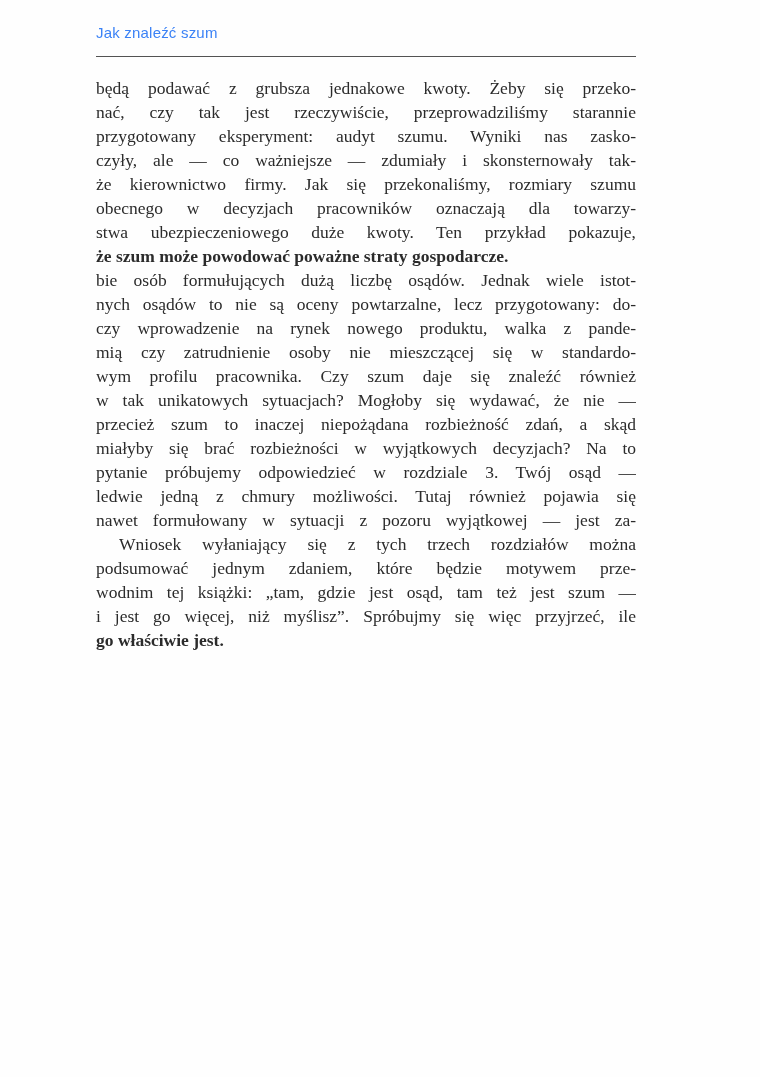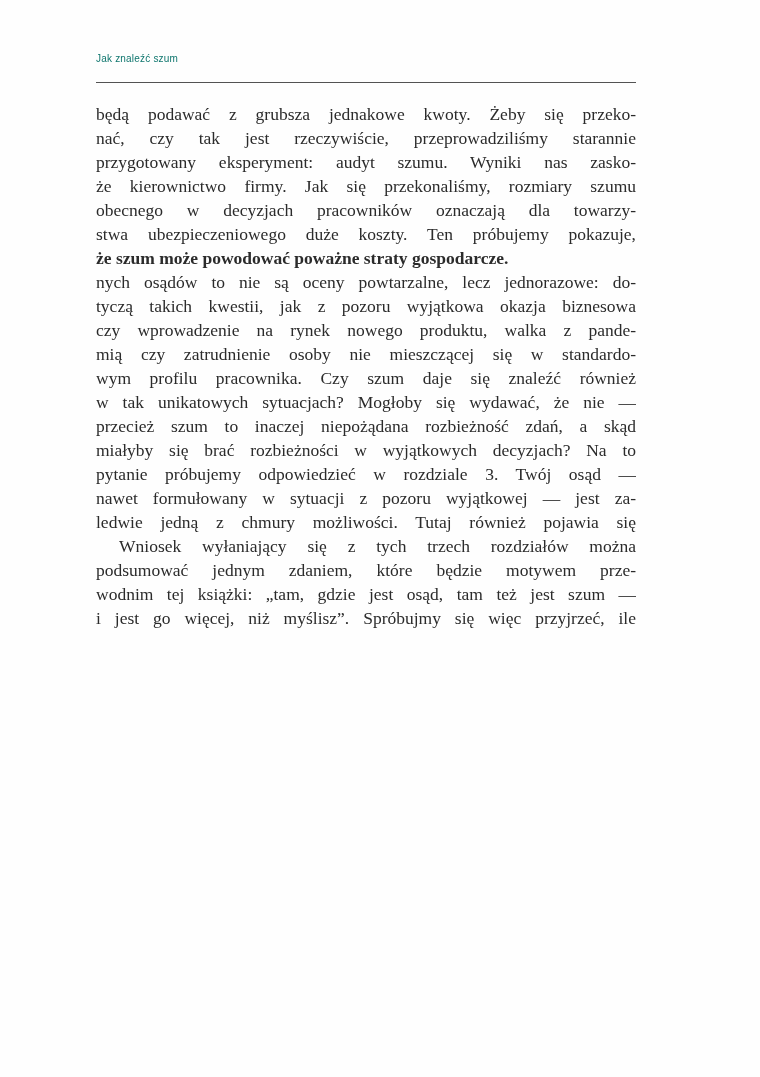--- a/index.html
+++ b/index.html
@@ -19,26 +19,26 @@
     background: #fefefe;
     box-sizing: border-box;
   }
   .content-column {
     position: absolute;
     left: 96px;
     top: 0;
     width: 540px;
   }
   .running-head {
-    margin-top: 50px;
+    margin-top: 24px;
     font-family: "Liberation Sans", "DejaVu Sans", sans-serif;
-    font-size: 10px;
+    font-size: 15px;
     line-height: 17px;
     letter-spacing: 0.2px;
-    color: #0f766e;
+    color: #3b82f6;
   }
   .header-rule {
     margin-top: 15px;
     height: 0;
     border: none;
     border-top: 1.6px solid #535353;
     width: 100%;
   }
   .text-block {
     margin-top: 19px;
@@ -71,39 +71,41 @@
 
 <div class="page">
   <div class="content-column">
     <div class="running-head">Jak znaleźć szum</div>
     <hr class="header-rule">
     <div class="text-block" id="text-block">
         <div class="paragraph">
           <div class="text-line">będą podawać z grubsza jednakowe kwoty. Żeby się przeko-</div>
           <div class="text-line">nać, czy tak jest rzeczywiście, przeprowadziliśmy starannie</div>
           <div class="text-line">przygotowany eksperyment: audyt szumu. Wyniki nas zasko-</div>
+          <div class="text-line">czyły, ale — co ważniejsze — zdumiały i skonsternowały tak-</div>
           <div class="text-line">że kierownictwo firmy. Jak się przekonaliśmy, rozmiary szumu</div>
           <div class="text-line">obecnego w decyzjach pracowników oznaczają dla towarzy-</div>
-          <div class="text-line">stwa ubezpieczeniowego duże koszty. Ten próbujemy pokazuje,</div>
+          <div class="text-line">stwa ubezpieczeniowego duże kwoty. Ten przykład pokazuje,</div>
           <div class="text-line last">że szum może powodować poważne straty gospodarcze.</div>
         </div>
         <div class="paragraph">
-          <div class="text-line">nych osądów to nie są oceny powtarzalne, lecz jednorazowe: do-</div>
-          <div class="text-line">tyczą takich kwestii, jak z pozoru wyjątkowa okazja biznesowa</div>
+          <div class="text-line">bie osób formułujących dużą liczbę osądów. Jednak wiele istot-</div>
+          <div class="text-line">nych osądów to nie są oceny powtarzalne, lecz przygotowany: do-</div>
           <div class="text-line">czy wprowadzenie na rynek nowego produktu, walka z pande-</div>
           <div class="text-line">mią czy zatrudnienie osoby nie mieszczącej się w standardo-</div>
           <div class="text-line">wym profilu pracownika. Czy szum daje się znaleźć również</div>
           <div class="text-line">w tak unikatowych sytuacjach? Mogłoby się wydawać, że nie —</div>
           <div class="text-line">przecież szum to inaczej niepożądana rozbieżność zdań, a skąd</div>
           <div class="text-line">miałyby się brać rozbieżności w wyjątkowych decyzjach? Na to</div>
           <div class="text-line">pytanie próbujemy odpowiedzieć w rozdziale 3. Twój osąd —</div>
+          <div class="text-line">ledwie jedną z chmury możliwości. Tutaj również pojawia się</div>
           <div class="text-line">nawet formułowany w sytuacji z pozoru wyjątkowej — jest za-</div>
-          <div class="text-line">ledwie jedną z chmury możliwości. Tutaj również pojawia się</div>
         </div>
         <div class="paragraph">
           <div class="text-line indent">Wniosek wyłaniający się z tych trzech rozdziałów można</div>
           <div class="text-line">podsumować jednym zdaniem, które będzie motywem prze-</div>
           <div class="text-line">wodnim tej książki: „tam, gdzie jest osąd, tam też jest szum —</div>
           <div class="text-line">i jest go więcej, niż myślisz”. Spróbujmy się więc przyjrzeć, ile</div>
+          <div class="text-line last">go właściwie jest.</div>
         </div>
       </div>
   </div>
 </div>
 
 </body></html>

